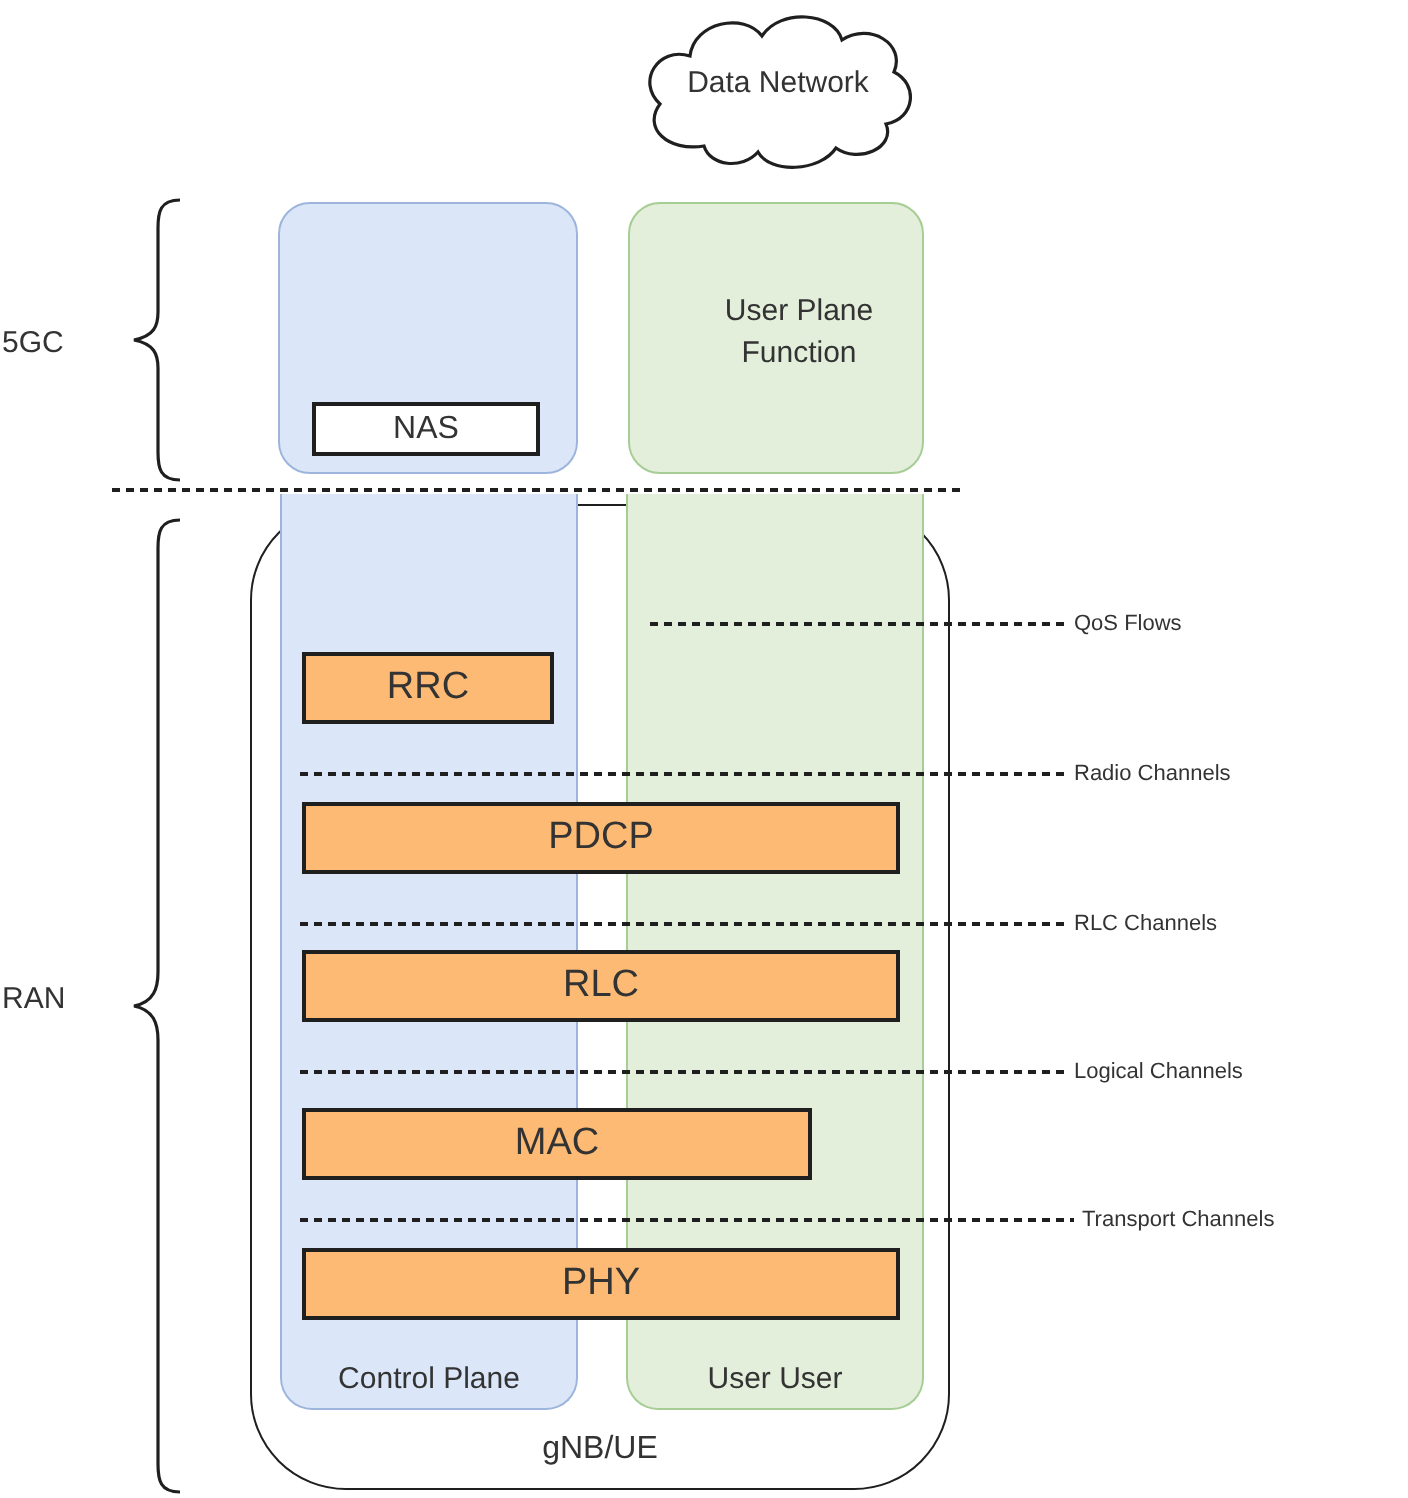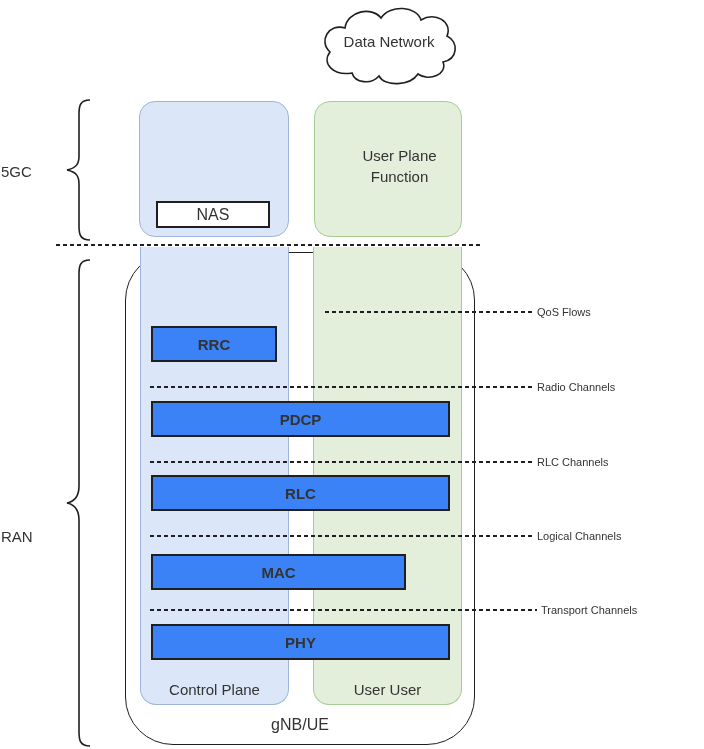--- a/index.html
+++ b/index.html
@@ -48,23 +48,23 @@
     background:var(--control-plane-fill,#dbe7f8);
     border:1px solid var(--control-plane-border,#9db5dd);border-top:none;
   }
   .col-user{
     left:313px;width:149px;
     background:var(--user-plane-fill,#e3efdb);
     border:1px solid var(--user-plane-border,#a6cd93);border-top:none;
   }
 
   .proto{
-    background:#3b82f6;border:2px solid var(--outline,#1f1f1f);box-sizing:border-box;
+    background:#fdba74;border:2px solid var(--outline,#1f1f1f);box-sizing:border-box;
     display:flex;align-items:center;justify-content:center;
-    font-size:15px;height:36px;font-weight:bold;
+    font-size:19px;height:36px;
   }
   .chan-label{font-size:11px;line-height:16px;white-space:nowrap;}
   .plane-label{font-size:15px;text-align:center;width:149px;}
   .gnb-label{left:125px;top:716px;width:350px;text-align:center;font-size:16px;}
   .cloud-label{left:318px;top:33px;width:142px;text-align:center;font-size:15px;}
 </style>
 </head>
 <body>
 
 <div id="canvas">
@@ -112,15 +112,15 @@
   <div class="abs proto" style="left:151px;top:554px;width:255px;">MAC</div>
   <div class="abs plane-label" style="left:140px;top:681px;">Control Plane</div>
 
   <div class="abs proto" style="left:151px;top:624px;width:299px;">PHY</div>
   <div class="abs plane-label" style="left:313px;top:681px;">User User</div>
   <div class="abs gnb-label">gNB/UE</div>
 
   <svg class="abs" style="left:60px;top:258px;" width="36" height="490" viewBox="0 0 36 490">
     <path class="brace-path" d="M 30 2 C 20 2 19 8 19 16 L 19 228 C 19 236 17 243 7 245 C 17 247 19 254 19 262 L 19 474 C 19 482 20 488 30 488"></path>
   </svg>
-  <div class="abs region-label" style="left:1px;top:491px;width:40px;margin-top:37px;">RAN</div>
+  <div class="abs region-label" style="left:1px;top:491px;width:40px;">RAN</div>
 
 </div>
 
 </body></html>

